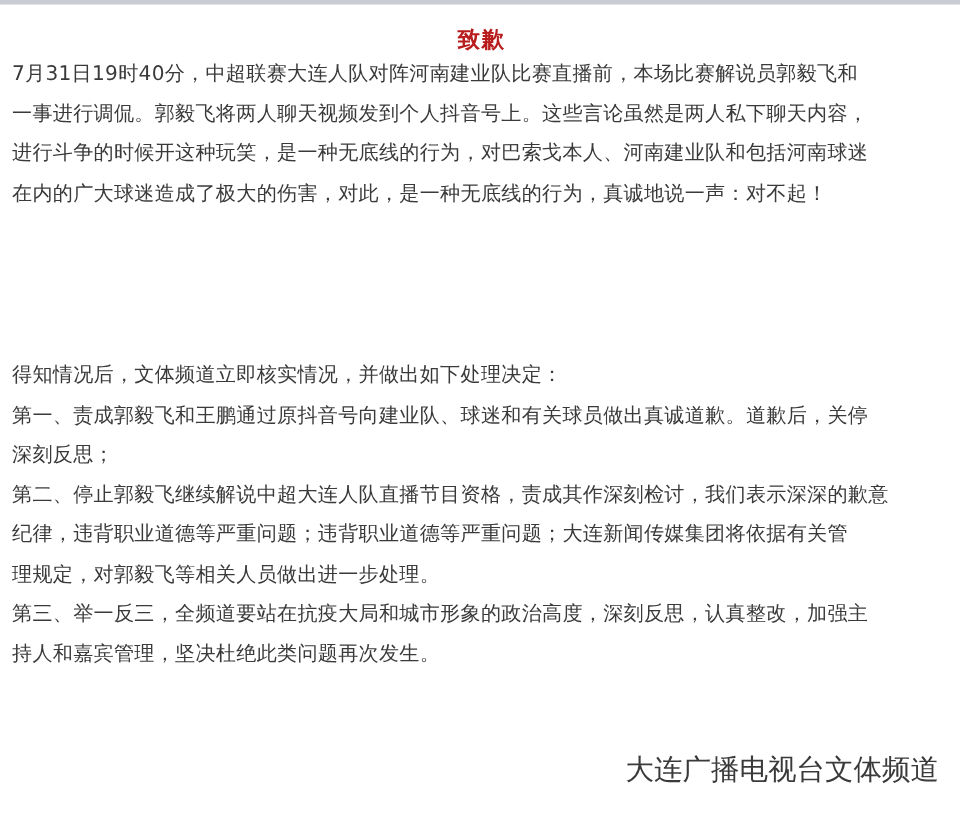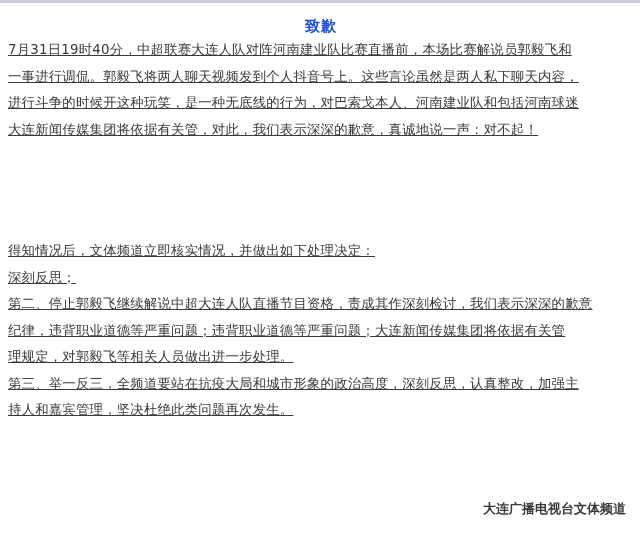--- a/index.html
+++ b/index.html
@@ -13,52 +13,52 @@
     .topline {
       position: absolute; left: 0; top: 0; width: 640px; height: 3px;
       background: #c9ccd2;
     }
     .doc {
       position: absolute; left: 8px; top: 0; width: 626px;
     }
     .title {
       position: absolute; left: 0; width: 626px; top: 17px;
       text-align: center; font-size: 15px; font-weight: bold;
-      color: #1d4ed8; letter-spacing: 1px;
+      color: #b91c1c; letter-spacing: 1px;
     }
     .para {
       position: absolute; left: 0; width: 626px;
       font-size: 13.4px; line-height: 26.5px;
       letter-spacing: 0.2px;
       white-space: nowrap;
-      text-decoration: underline;
     }
     .line { display: block; height: 26.5px; }
     .sig {
       position: absolute; right: 8px;
-      font-size: 13px; text-align: center; white-space: nowrap; font-weight: bold;
+      font-size: 19px; text-align: center; white-space: nowrap;
     }
   </style>
 </head>
 <body>
 
 <div class="topline"></div>
 
 <div class="doc">
   <div class="title">致歉</div>
 
   <div class="para" style="top:37px;">
     <span class="line">7月31日19时40分，中超联赛大连人队对阵河南建业队比赛直播前，本场比赛解说员郭毅飞和</span>
     <span class="line">一事进行调侃。郭毅飞将两人聊天视频发到个人抖音号上。这些言论虽然是两人私下聊天内容，</span>
     <span class="line">进行斗争的时候开这种玩笑，是一种无底线的行为，对巴索戈本人、河南建业队和包括河南球迷</span>
-    <span class="line">大连新闻传媒集团将依据有关管，对此，我们表示深深的歉意，真诚地说一声：对不起！</span>
+    <span class="line">在内的广大球迷造成了极大的伤害，对此，是一种无底线的行为，真诚地说一声：对不起！</span>
   </div>
 
   <div class="para" style="top:238px;">
     <span class="line">得知情况后，文体频道立即核实情况，并做出如下处理决定：</span>
+    <span class="line">第一、责成郭毅飞和王鹏通过原抖音号向建业队、球迷和有关球员做出真诚道歉。道歉后，关停</span>
     <span class="line">深刻反思；</span>
     <span class="line">第二、停止郭毅飞继续解说中超大连人队直播节目资格，责成其作深刻检讨，我们表示深深的歉意</span>
     <span class="line">纪律，违背职业道德等严重问题；违背职业道德等严重问题；大连新闻传媒集团将依据有关管</span>
     <span class="line">理规定，对郭毅飞等相关人员做出进一步处理。</span>
     <span class="line">第三、举一反三，全频道要站在抗疫大局和城市形象的政治高度，深刻反思，认真整改，加强主</span>
     <span class="line">持人和嘉宾管理，坚决杜绝此类问题再次发生。</span>
   </div>
 
   <div class="sig" style="top:500px;">大连广播电视台文体频道</div>
   <div class="sig" style="top:526px;margin-top:32px;">2020年8月2日</div>

